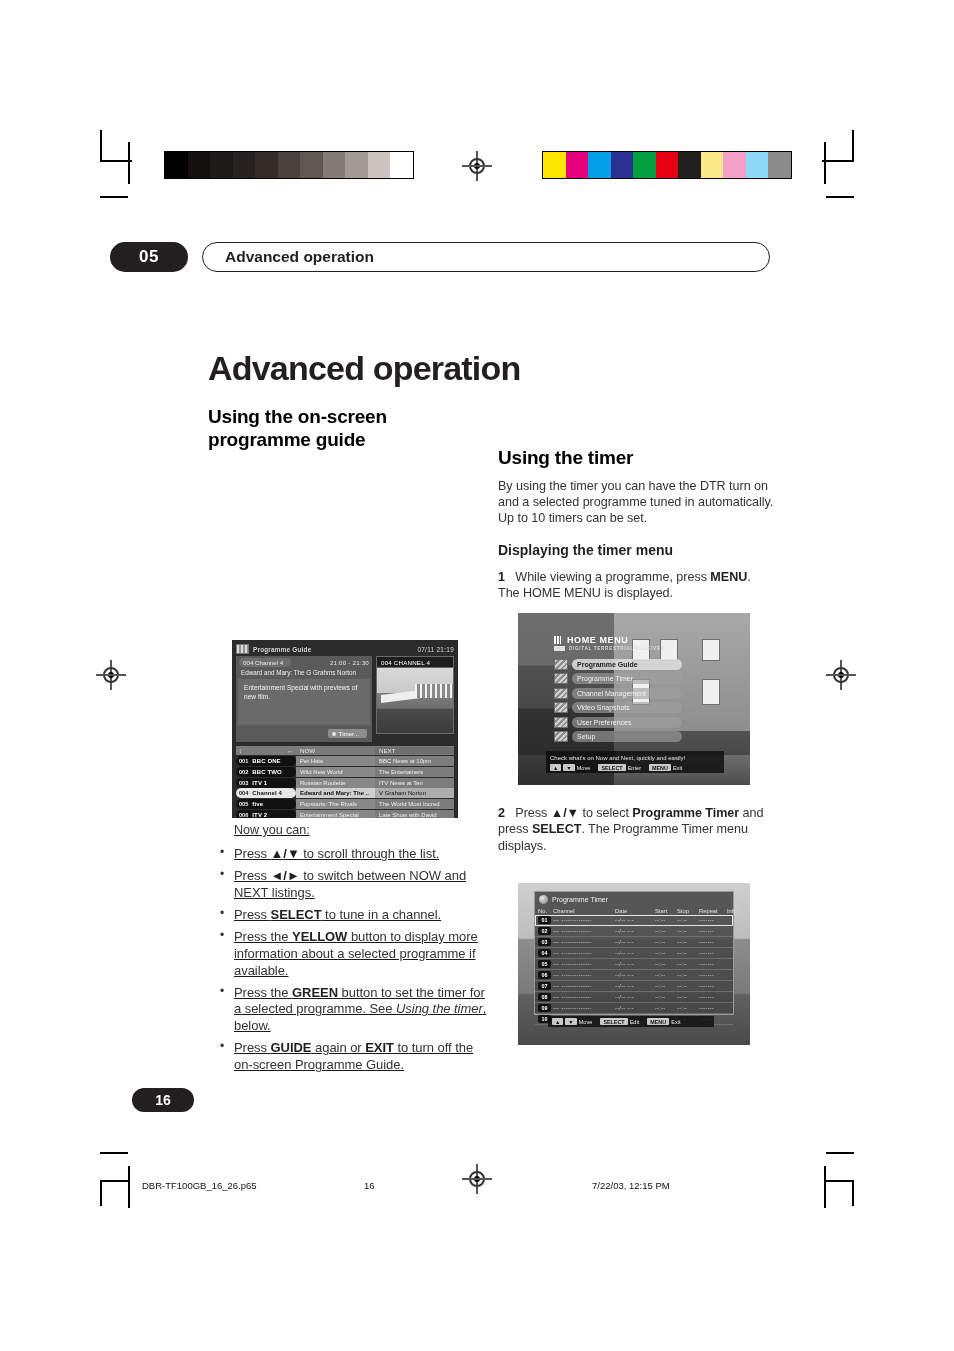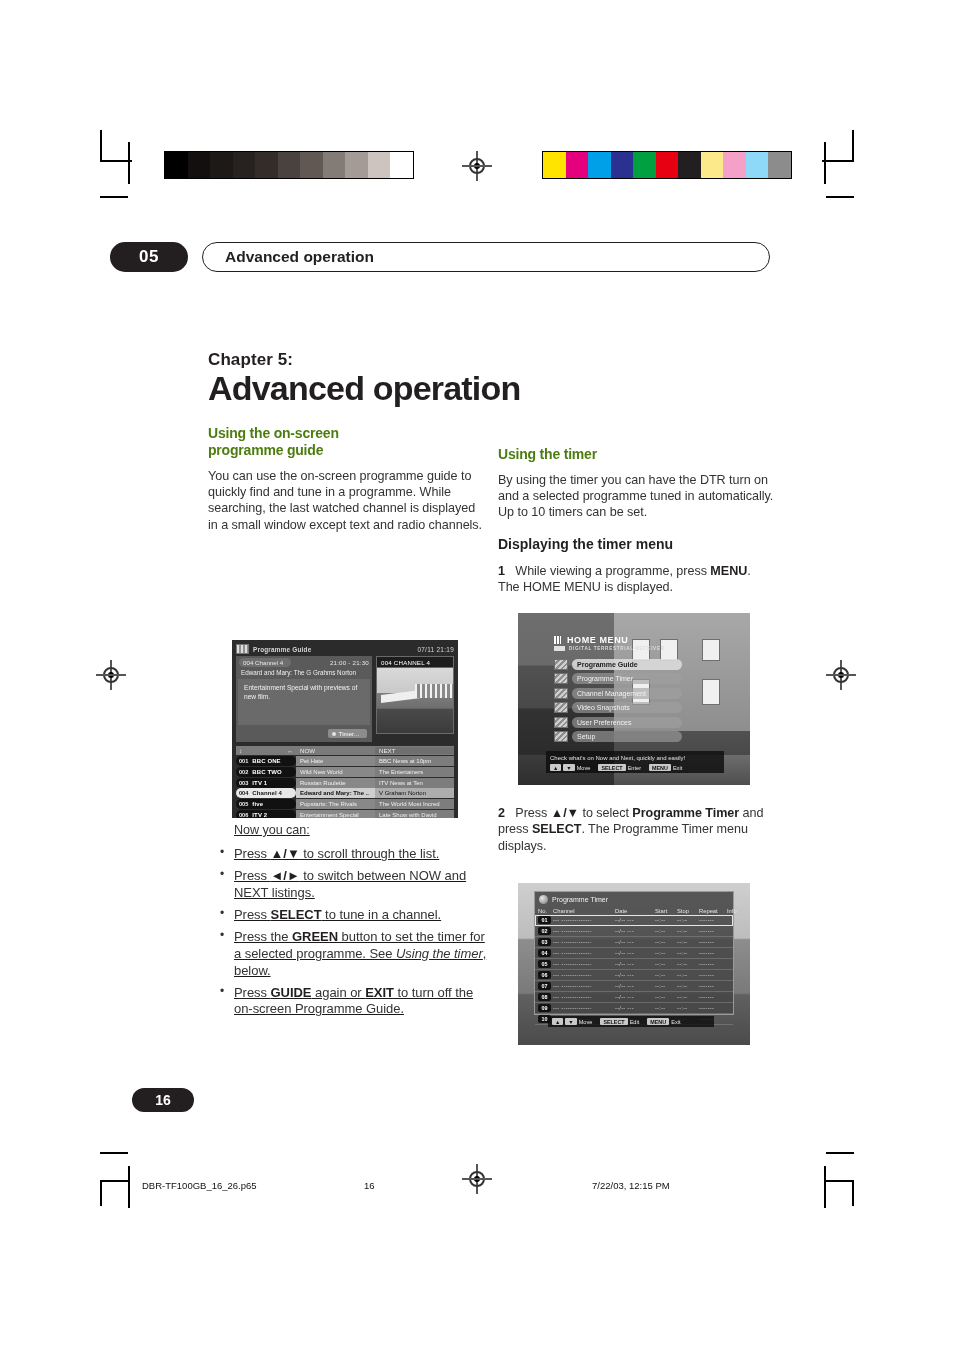--- a/index.html
+++ b/index.html
@@ -60,21 +60,21 @@
   .col-left  { left:208px; top:350px; }
   .col-right { left:498px; top:446px; }
 
   .chapter-label { font-size:17px; font-weight:bold; color:#231f20; letter-spacing:0.1px;}
   .chapter-title {
     font-size:34px; font-weight:bold; color:#231f20;
     letter-spacing:-0.8px; line-height:1.05; margin-top:1px;
     white-space:nowrap;
   }
   h2.sec {
-    font-size:14px; font-weight:bold; color:#4d7c0f;
+    font-size:19px; font-weight:bold; color:#000000;
     margin:0; line-height:1.25; letter-spacing:-0.2px;
   }
   h3.sub {
     font-size:14px; font-weight:bold; color:#231f20;
     margin:0; line-height:1.3;
   }
   p.body {
     font-size:12.6px; line-height:1.30; color:#333;
     margin:0; letter-spacing:-0.05px;
   }
@@ -387,31 +387,29 @@
     <i style="background: rgb(142, 216, 248);"></i>
     <i style="background: rgb(140, 140, 140);"></i>
   </div>
 
 <div class="chapterbar">
   <div class="chap-num">05</div>
   <div class="chap-pill">Advanced operation</div>
 </div>
 
 <div class="col col-left">
-  <div class="chapter-label">Chapter 5:</div>
   <div class="chapter-title">Advanced operation</div>
 
   <div class="sp-18"></div>
 
   <h2 class="sec">
     <span>Using the on-screen</span><br>
     <span>programme guide</span>
   </h2>
   <div class="sp-8"></div>
-  <p class="body">You can use the on-screen programme guide to quickly find and tune in a programme. While searching, the last watched channel is displayed in a small window except text and radio channels.</p>
   <div class="sp-12"></div>
 </div>
 
 <div class="shot guide">
   <div class="g-top">
     <span class="g-icon"></span>
     <span class="g-title">Programme Guide</span>
     <span class="g-time">07/11  21:19</span>
   </div>
 
@@ -494,20 +492,21 @@
     </div>
 </div>
 
 <div class="col" style="left:216px;top:822px;text-decoration:underline;">
   <p class="body" style="padding-left:18px;">Now you can:</p>
   <div class="sp-8"></div>
   <ul class="bullets" id="bullet-list">
       <li><span>Press </span><b>▲/▼</b><span> to scroll through the list.</span></li>
       <li><span>Press </span><b>◄/►</b><span> to switch between NOW and NEXT listings.</span></li>
       <li><span>Press </span><b>SELECT</b><span> to tune in a channel.</span></li>
+      <li><span>Press the </span><b>YELLOW</b><span> button to display more information about a selected programme if available.</span></li>
       <li><span>Press the </span><b>GREEN</b><span> button to set the timer for a selected programme. See </span><i>Using the timer</i><span>, below.</span></li>
       <li><span>Press </span><b>GUIDE</b><span> again or </span><b>EXIT</b><span> to turn off the on-screen Programme Guide.</span></li>
     </ul>
 </div>
 
 <div class="col col-right">
   <h2 class="sec">Using the timer</h2>
   <div class="sp-8"></div>
   <p class="body">By using the timer you can have the DTR turn on and a selected programme tuned in automatically. Up to 10 timers can be set.</p>
   <div class="sp-14"></div>

